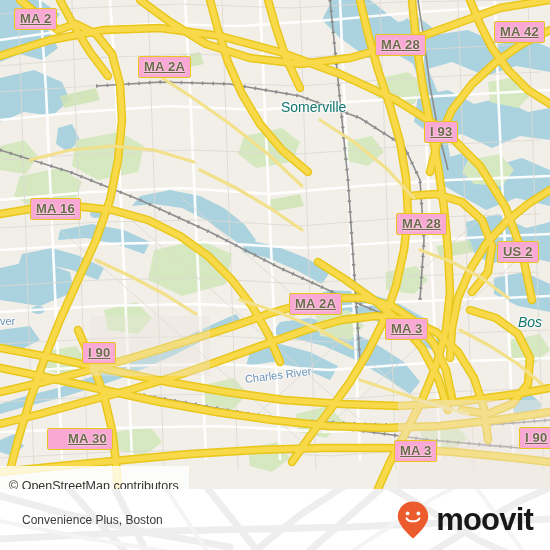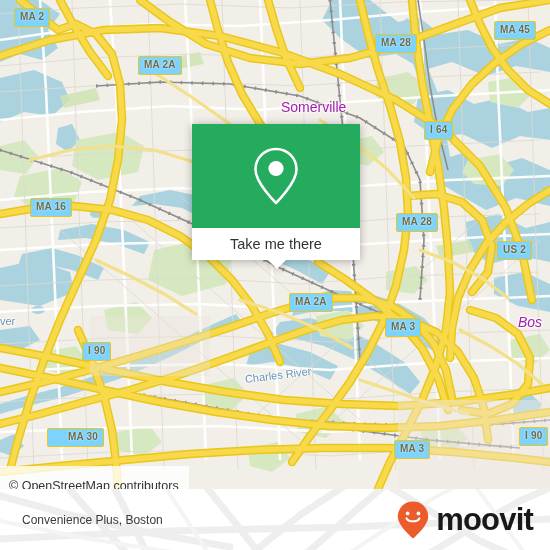--- a/index.html
+++ b/index.html
@@ -27,38 +27,39 @@
     width: 550px;
     height: 489px;
     overflow: hidden;
     background: #f2efe9;
   }
   .map-svg { position: absolute; left: 0; top: 0; display: block; }
 
   
   .shield {
     position: absolute;
-    background: #7dd3fc;
+    background: #f9a8d4;
     border: 1.6px solid #e8c61a;
     border-radius: 2px;
     color: #6b6b4a;
     font-family: "Liberation Sans", sans-serif;
-    font-size: 10px;
+    font-size: 13px;
     font-weight: bold;
     line-height: 1;
     padding: 3px 5px 4px 5px;
     letter-spacing: 0.2px;
     white-space: nowrap;
     text-shadow: 0 0 2px #ffffff;
+    text-decoration: underline;
   }
 
   
   .place-label {
     position: absolute;
-    color: #a21caf;
+    color: #0f766e;
     font-family: "Liberation Sans", sans-serif;
     font-size: 14px;
     white-space: nowrap;
     text-shadow: 1px 0 2px #fff, -1px 0 2px #fff, 0 1px 2px #fff, 0 -1px 2px #fff;
   }
   .water-label {
     position: absolute;
     color: #6b93b8;
     font-family: "Liberation Sans", sans-serif;
     font-size: 11px;
@@ -398,50 +399,38 @@
         </g>
 
         <rect x="398" y="400" width="152" height="89" fill="#efe7df" opacity="0.45"></rect>
         <rect x="90" y="316" width="120" height="60" fill="#ece6de" opacity="0.35"></rect>
       </g>
     </svg>
 
     <div class="shield" style="left:14px;  top:8px;">MA 2</div>
     <div class="shield" style="left:138px; top:56px;">MA 2A</div>
     <div class="shield" style="left:375px; top:34px;">MA 28</div>
-    <div class="shield" style="left:494px; top:21px;">MA 45</div>
-    <div class="shield" style="left:424px; top:121px;">I 64</div>
+    <div class="shield" style="left:494px; top:21px;">MA 42</div>
+    <div class="shield" style="left:424px; top:121px;">I 93</div>
     <div class="shield" style="left:30px;  top:198px;">MA 16</div>
     <div class="shield" style="left:396px; top:213px;">MA 28</div>
     <div class="shield" style="left:497px; top:241px;">US 2</div>
     <div class="shield" style="left:289px; top:293px;">MA 2A</div>
     <div class="shield" style="left:385px; top:318px;">MA 3</div>
     <div class="shield" style="left:82px;  top:342px;">I 90</div>
     <div class="shield" style="left:47px;  top:428px;padding-left:20px;">MA 30</div>
     <div class="shield" style="left:394px; top:440px;">MA 3</div>
     <div class="shield" style="left:519px; top:427px;">I 90</div>
 
     <div class="place-label" style="left:281px; top:99px;">Somerville</div>
     <div class="place-label" style="left:518px; top:314px;font-style:italic;">Bos</div>
 
     <div class="water-label" style="left:245px; top:373px; transform:rotate(-7deg); transform-origin:left center;">Charles River</div>
     <div class="water-label" style="left:0px; top:315px;">ver</div>
 
-    <div class="popup">
-      <div class="popup-top">
-        <svg width="52" height="62" viewBox="0 0 52 62">
-          <path d="M26 4 C14.5 4 5.5 13 5.5 24.5 C5.5 38 26 58 26 58 C26 58 46.5 38 46.5 24.5 C46.5 13 37.5 4 26 4 Z" fill="none" stroke="#ffffff" stroke-width="2.6" stroke-linejoin="round"></path>
-          <circle cx="26" cy="23.5" r="7.6" fill="#ffffff"></circle>
-        </svg>
-      </div>
-      <div class="popup-bottom">
-        <span>Take me there</span>
-      </div>
-      <div class="popup-tail"></div>
-    </div>
 
     <div class="attribution">
       <span>© OpenStreetMap contributors</span>
     </div>
   </div>
 
   <div class="footer">
     <svg class="footer-watermark" width="550" height="61" viewBox="0 0 550 61">
       <rect x="0" y="0" width="550" height="61" fill="#ffffff"></rect>
       <g stroke="#eeeeee" stroke-width="7" fill="none" stroke-linecap="round">

